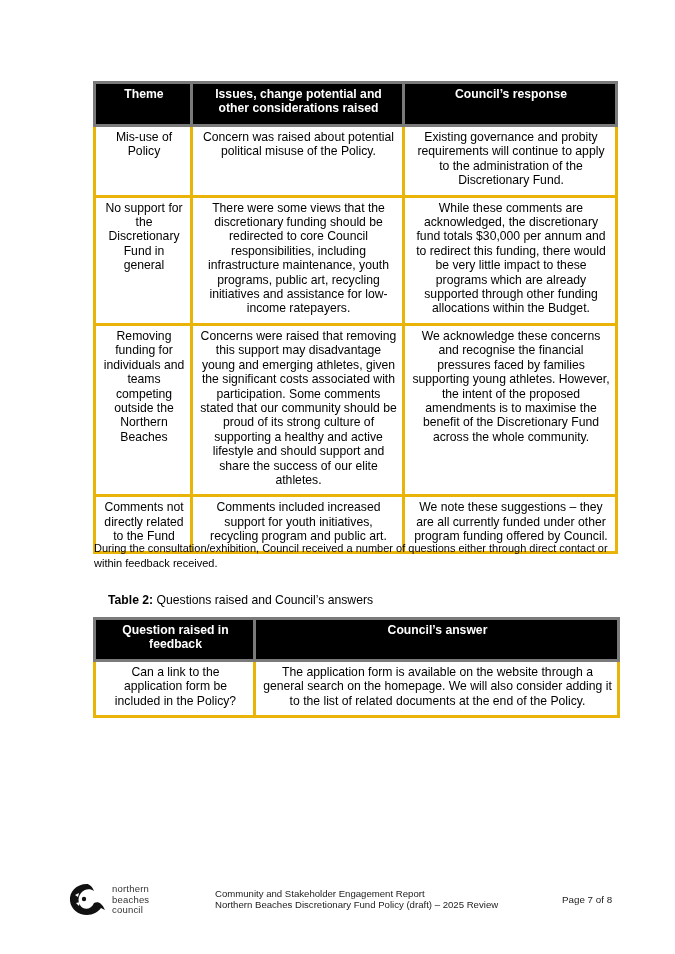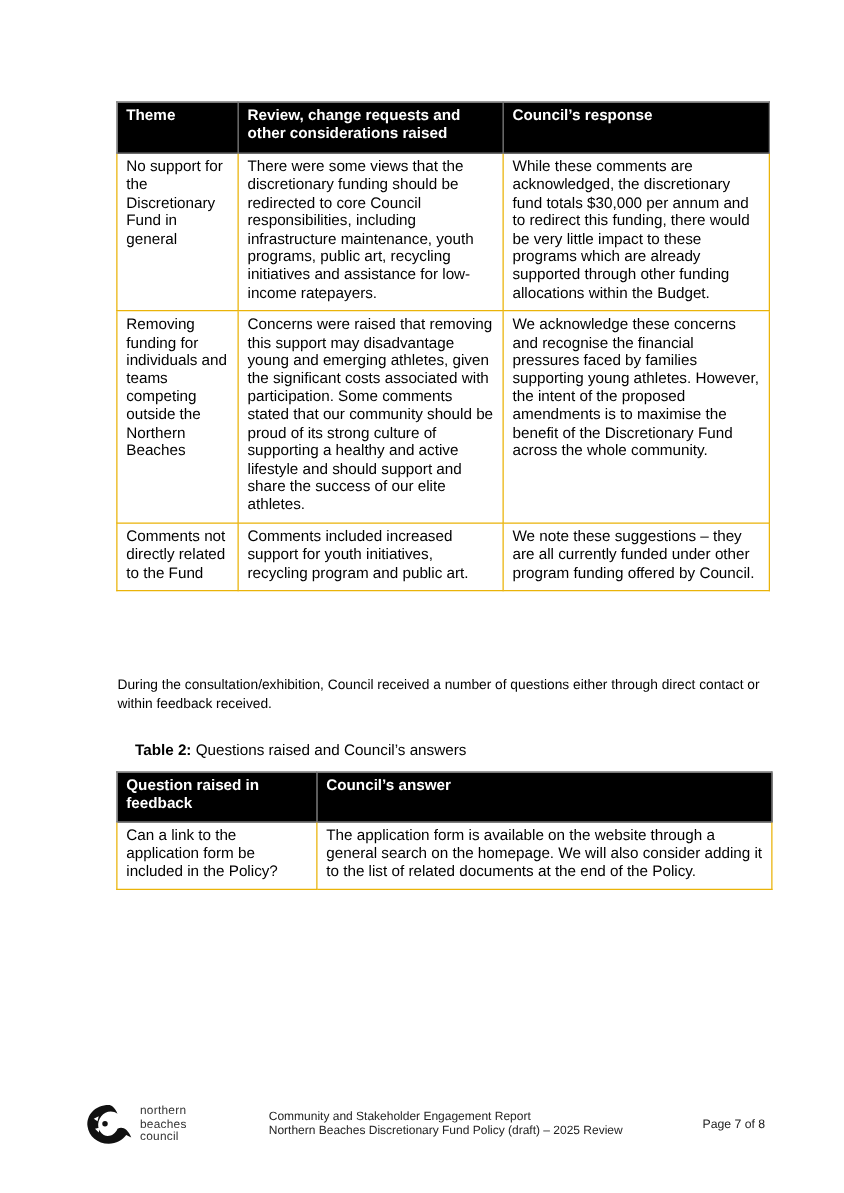--- a/index.html
+++ b/index.html
@@ -1,22 +1,22 @@
 <!DOCTYPE html>
 <html><head>
 <meta charset="utf-8">
 <style>
   html, body { margin: 0; padding: 0; background: #ffffff; }
   body { width: 675px; height: 954px; position: relative; overflow: hidden;
          font-family: "Liberation Sans", sans-serif; color: #000; }
   .page { position: absolute; left: 0; top: 0; width: 675px; height: 954px; }
 
   table.t { border-collapse: collapse; position: absolute; table-layout: fixed; }
-  table.t th, table.t td { border: 1px solid #eab308; vertical-align: top;
-         font-size: 12.2px; line-height: 14.4px; padding: 3px 5px 7px 7px; text-align: left; }
+  table.t th, table.t td { border: 3px solid #eab308; vertical-align: top;
+         font-size: 12.2px; line-height: 14.4px; padding: 3px 5px 7px 7px; text-align: center; }
   table.t th { background: #000; color: #fff; font-weight: bold; border-color: #7a7a7a; }
   table.t tr.hdr th { height: 30px; }
 
   #table1 { left: 93px; top: 81px; width: 522px; }
   #table1 col.c1 { width: 97px; }
   #table1 col.c2 { width: 212px; }
   #table1 col.c3 { width: 213px; }
 
   #table2 { left: 93px; top: 617px; width: 524px; padding-left: 28px; }
   #table2 col.c1 { width: 160px; }
@@ -43,22 +43,27 @@
 
   <table class="t" id="table1">
     <colgroup>
         <col class="c1">
         <col class="c2">
         <col class="c3">
       </colgroup>
     <tbody>
         <tr class="hdr">
       <th>Theme</th>
-      <th>Review, change requests and other considerations raised</th>
+      <th>Issues, change potential and other considerations raised</th>
       <th>Council’s response</th>
+    </tr>
+    <tr style="height:66px">
+      <td>Mis-use of Policy</td>
+      <td>Concern was raised about potential political misuse of the Policy.</td>
+      <td>Existing governance and probity requirements will continue to apply to the administration of the Discretionary Fund.</td>
     </tr>
     <tr style="height:123px">
       <td>No support for the Discretionary Fund in general</td>
       <td>There were some views that the discretionary funding should be redirected to core Council responsibilities, including infrastructure maintenance, youth programs, public art, recycling initiatives and assistance for low-income ratepayers.</td>
       <td>While these comments are acknowledged, the discretionary fund totals $30,000 per annum and to redirect this funding, there would be very little impact to these programs which are already supported through other funding allocations within the Budget.</td>
     </tr>
     <tr style="height:166px">
       <td>Removing funding for individuals and teams competing outside the Northern Beaches</td>
       <td>Concerns were raised that removing this support may disadvantage young and emerging athletes, given the significant costs associated with participation. Some comments stated that our community should be proud of its strong culture of supporting a healthy and active lifestyle and should support and share the success of our elite athletes.</td>
       <td>We acknowledge these concerns and recognise the financial pressures faced by families supporting young athletes. However, the intent of the proposed amendments is to maximise the benefit of the Discretionary Fund across the whole community.</td>

